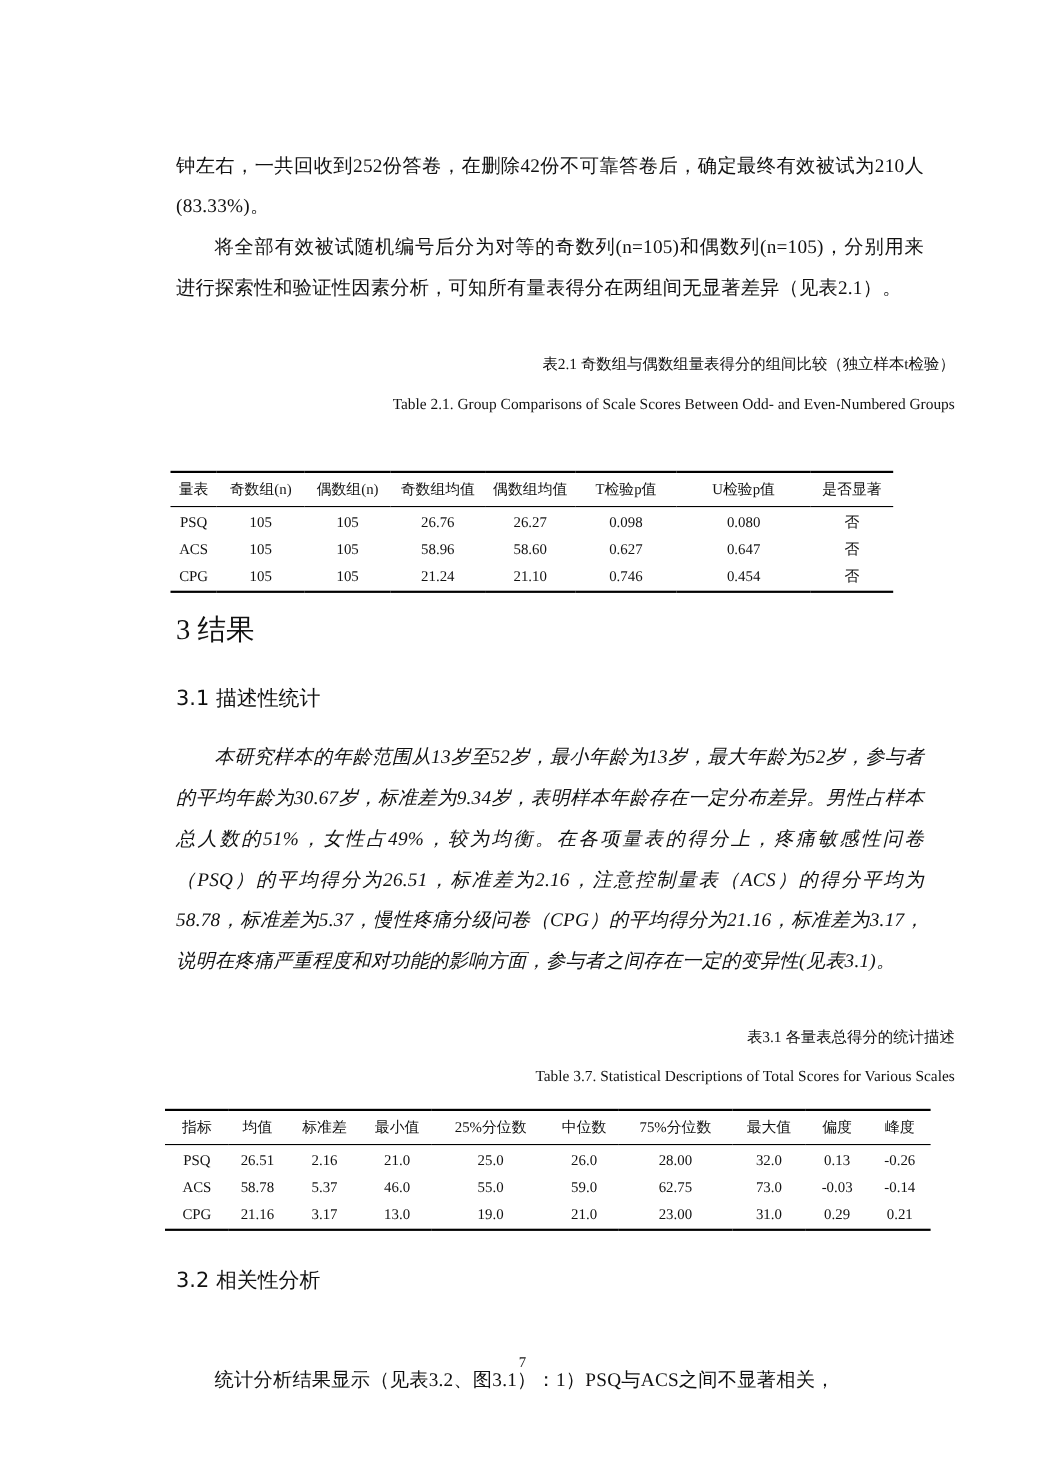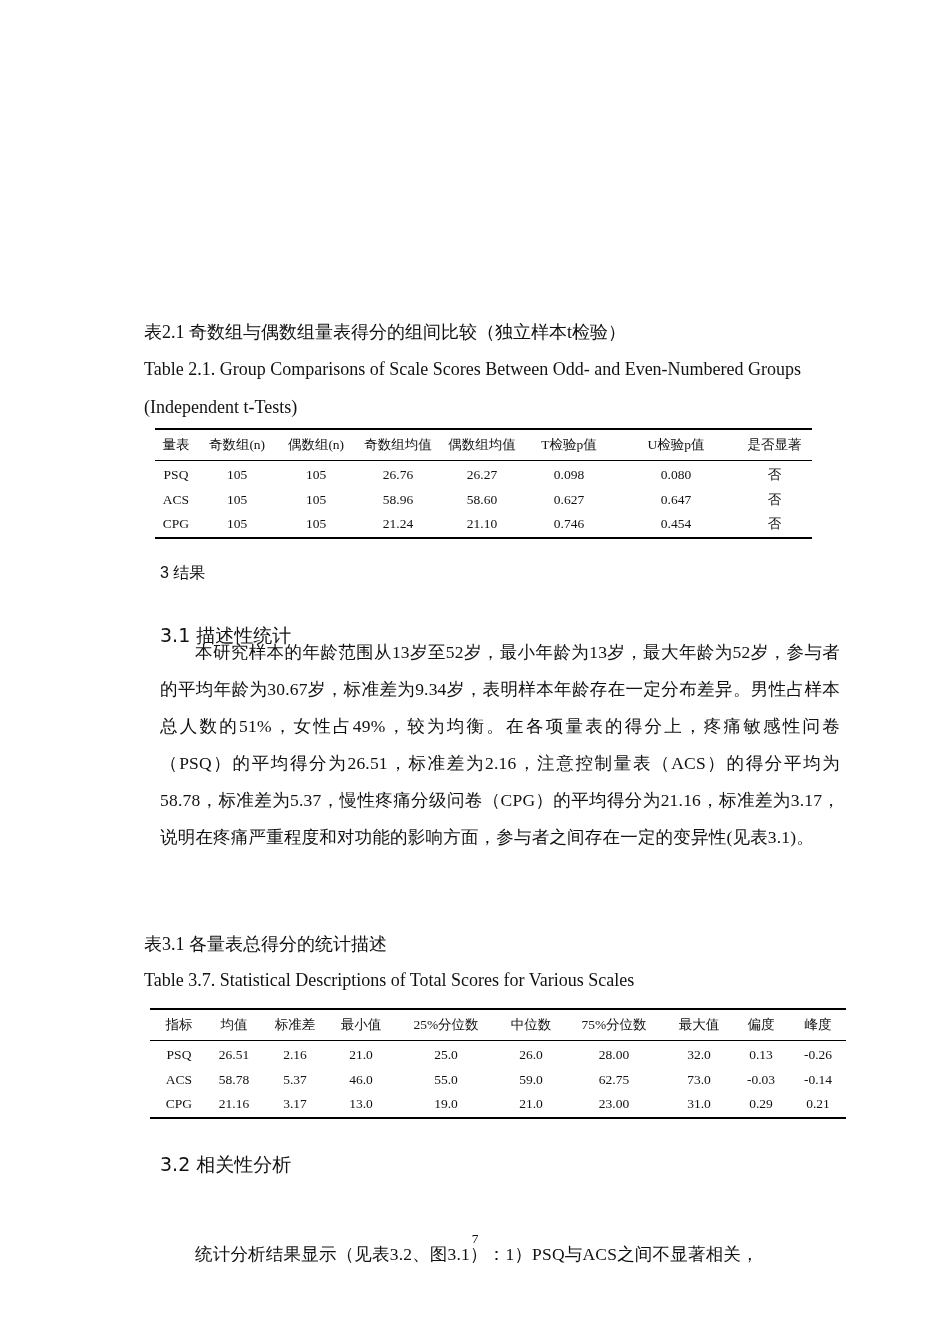--- a/index.html
+++ b/index.html
@@ -9,26 +9,26 @@
       color: #111;
     }
     .page { position: absolute; left: 0; top: 0; width: 950px; height: 1344px; }
     .para {
       position: absolute; left: 160px; width: 680px;
       font-size: 17.5px; line-height: 37px; text-align: justify;
       letter-spacing: 0.2px;
     }
     .para.indent { text-indent: 35px; }
     .caption {
-      position: absolute; left: 144px; width: 700px; text-align: left;
-      font-size: 18px; line-height: 20px;
+      position: absolute; left: 168px; width: 700px; text-align: right;
+      font-size: 14px; line-height: 20px;
     }
     .h1 {
-      position: absolute; left: 160px; font-family: Liberation Sans, sans-serif;
-      font-size: 16px; line-height: 26px;
+      position: absolute; left: 160px; font-family: Liberation Serif, serif;
+      font-size: 26px; line-height: 26px;
     }
     .h2 {
       position: absolute; left: 160px; font-family: "DejaVu Sans", sans-serif;
       font-size: 19px; line-height: 22px;
     }
     table.t {
       position: absolute; border-collapse: collapse;
       font-size: 13.5px; font-family: "Liberation Serif", serif;
     }
     table.t th { font-weight: normal; padding: 0; height: 30px; text-align: center; border-bottom: 1.5px solid #000; }
@@ -41,25 +41,26 @@
     .pagenum {
       position: absolute; left: 0; width: 950px; top: 1231px; text-align: center;
       font-size: 13.5px;
     }
   </style>
 </head>
 <body>
 
 <div class="page">
 
+  <div class="para" style="top:132px;">钟左右，一共回收到252份答卷，在删除42份不可靠答卷后，确定最终有效被试为210人(83.33%)。</div>
 
+  <div class="para indent" style="top:206px;">将全部有效被试随机编号后分为对等的奇数列(n=105)和偶数列(n=105)，分别用来进行探索性和验证性因素分析，可知所有量表得分在两组间无显著差异（见表2.1）。</div>
 
   <div class="caption" style="top:322px;">表2.1 奇数组与偶数组量表得分的组间比较（独立样本t检验）</div>
   <div class="caption" style="top:359px;">Table 2.1. Group Comparisons of Scale Scores Between Odd- and Even-Numbered Groups</div>
-  <div class="caption" style="top:397px;">(Independent t-Tests)</div>
 
   <table class="t" id="t21">
     <colgroup>
       <col style="width:42px">
         <col style="width:80px">
         <col style="width:78px">
         <col style="width:86px">
         <col style="width:82px">
         <col style="width:92px">
         <col style="width:122px">
@@ -107,21 +108,21 @@
         <td>0.746</td>
         <td>0.454</td>
         <td>否</td>
       </tr>
     </tbody>
   </table>
 
   <div class="h1" style="top:560px;">3  结果</div>
   <div class="h2" style="top:624px;">3.1 描述性统计</div>
 
-  <div class="para indent" style="top:634px;">本研究样本的年龄范围从13岁至52岁，最小年龄为13岁，最大年龄为52岁，参与者的平均年龄为30.67岁，标准差为9.34岁，表明样本年龄存在一定分布差异。男性占样本总人数的51%，女性占49%，较为均衡。在各项量表的得分上，疼痛敏感性问卷（PSQ）的平均得分为26.51，标准差为2.16，注意控制量表（ACS）的得分平均为58.78，标准差为5.37，慢性疼痛分级问卷（CPG）的平均得分为21.16，标准差为3.17，说明在疼痛严重程度和对功能的影响方面，参与者之间存在一定的变异性(见表3.1)。</div>
+  <div class="para indent" style="top:670px;font-style:italic;">本研究样本的年龄范围从13岁至52岁，最小年龄为13岁，最大年龄为52岁，参与者的平均年龄为30.67岁，标准差为9.34岁，表明样本年龄存在一定分布差异。男性占样本总人数的51%，女性占49%，较为均衡。在各项量表的得分上，疼痛敏感性问卷（PSQ）的平均得分为26.51，标准差为2.16，注意控制量表（ACS）的得分平均为58.78，标准差为5.37，慢性疼痛分级问卷（CPG）的平均得分为21.16，标准差为3.17，说明在疼痛严重程度和对功能的影响方面，参与者之间存在一定的变异性(见表3.1)。</div>
 
   <div class="caption" style="top:934px;">表3.1 各量表总得分的统计描述</div>
   <div class="caption" style="top:970px;">Table 3.7. Statistical Descriptions of Total Scores for Various Scales</div>
 
   <table class="t" id="t31">
     <colgroup>
       <col style="width:58px">
         <col style="width:52px">
         <col style="width:70px">
         <col style="width:62px">

